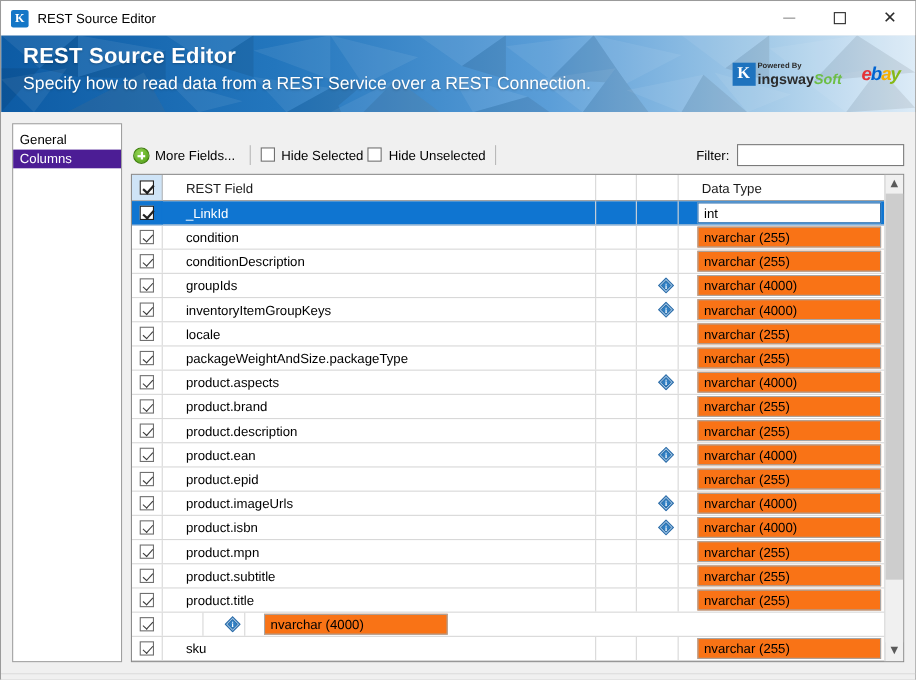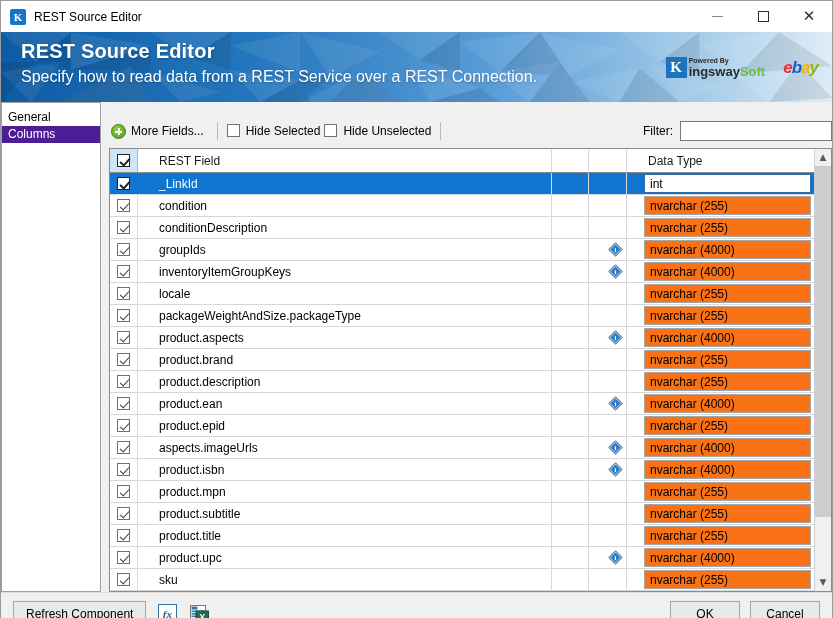--- a/index.html
+++ b/index.html
@@ -63,27 +63,27 @@
   }
   .ksoft{display:flex;align-items:center;}
   .ksoft .kbox{
     width:21px;height:21px;background:#1e73be;color:#fff;
     display:flex;align-items:center;justify-content:center;
     font-weight:bold;font-size:15px;font-family:"Liberation Serif",serif;
   }
   .ksoft .ktext{margin-left:2px;line-height:1;}
   .ksoft .powered{font-size:7px;font-weight:bold;color:#2b2b2b;display:block;}
   .ksoft .kname{font-size:13px;font-weight:bold;color:#2b2b2b;display:block;margin-top:1px;}
-  .ksoft .kname .soft{color:#6cbe45;}
+  .ksoft .kname .soft{color:#6cbe45;font-style:italic;}
   .ebay{font-size:17px;font-weight:bold;font-style:italic;letter-spacing:-1px;line-height:1;}
   .ebay .e{color:#e53238;} .ebay .b{color:#0064d2;} .ebay .a{color:#f5af02;} .ebay .y{color:#86b817;}
 
   
   .content{
-    flex:1 1 auto;display:flex;box-sizing:border-box;gap:8px;
+    flex:1 1 auto;display:flex;padding:10px;box-sizing:border-box;gap:8px;
     background:#f0f0f0;
   }
   .nav-panel{
     width:100px;background:#fff;border:1px solid #a0a0a0;
     padding:6px 0 0 0;box-sizing:border-box;flex:0 0 auto;
   }
   .nav-item{
     padding:1px 6px;font-size:12px;color:#000;line-height:15px;
   }
   .nav-item.selected{background:#4c1d95;color:#fff;}
@@ -506,21 +506,21 @@
                 <div class="c-blank"></div>
                 <div class="c-icon"></div>
                 <div class="c-type">
                   <div class="typebox">nvarchar (255)</div>
                 </div>
               </div>
               <div class="row">
                 <div class="c-check">
                   <span class="cbx checked"></span>
                 </div>
-                <div class="c-field">aspects.imageUrls</div>
+                <div class="c-field">product.imageUrls</div>
                 <div class="c-blank"></div>
                 <div class="c-icon">
                   <svg class="info-icon" viewBox="0 0 15 15">
                     <polygon points="7.5,0.8 14.2,7.5 7.5,14.2 0.8,7.5" fill="#9ec4e6" stroke="#2b6ca8" stroke-width="1"></polygon>
                     <polygon points="7.5,3.2 11.8,7.5 7.5,11.8 3.2,7.5" fill="#2f7fc4" stroke="#1d5c94" stroke-width="0.7"></polygon>
                     <text x="7.5" y="10.4" font-size="7" font-family="Liberation Serif, serif" font-weight="bold" fill="#ffffff" text-anchor="middle">i</text>
                   </svg>
                 </div>
                 <div class="c-type">
                   <div class="typebox">nvarchar (4000)</div>
@@ -573,21 +573,20 @@
                 <div class="c-blank"></div>
                 <div class="c-icon"></div>
                 <div class="c-type">
                   <div class="typebox">nvarchar (255)</div>
                 </div>
               </div>
               <div class="row">
                 <div class="c-check">
                   <span class="cbx checked"></span>
                 </div>
-                <div class="c-field">product.upc</div>
                 <div class="c-blank"></div>
                 <div class="c-icon">
                   <svg class="info-icon" viewBox="0 0 15 15">
                     <polygon points="7.5,0.8 14.2,7.5 7.5,14.2 0.8,7.5" fill="#9ec4e6" stroke="#2b6ca8" stroke-width="1"></polygon>
                     <polygon points="7.5,3.2 11.8,7.5 7.5,11.8 3.2,7.5" fill="#2f7fc4" stroke="#1d5c94" stroke-width="0.7"></polygon>
                     <text x="7.5" y="10.4" font-size="7" font-family="Liberation Serif, serif" font-weight="bold" fill="#ffffff" text-anchor="middle">i</text>
                   </svg>
                 </div>
                 <div class="c-type">
                   <div class="typebox">nvarchar (4000)</div>

